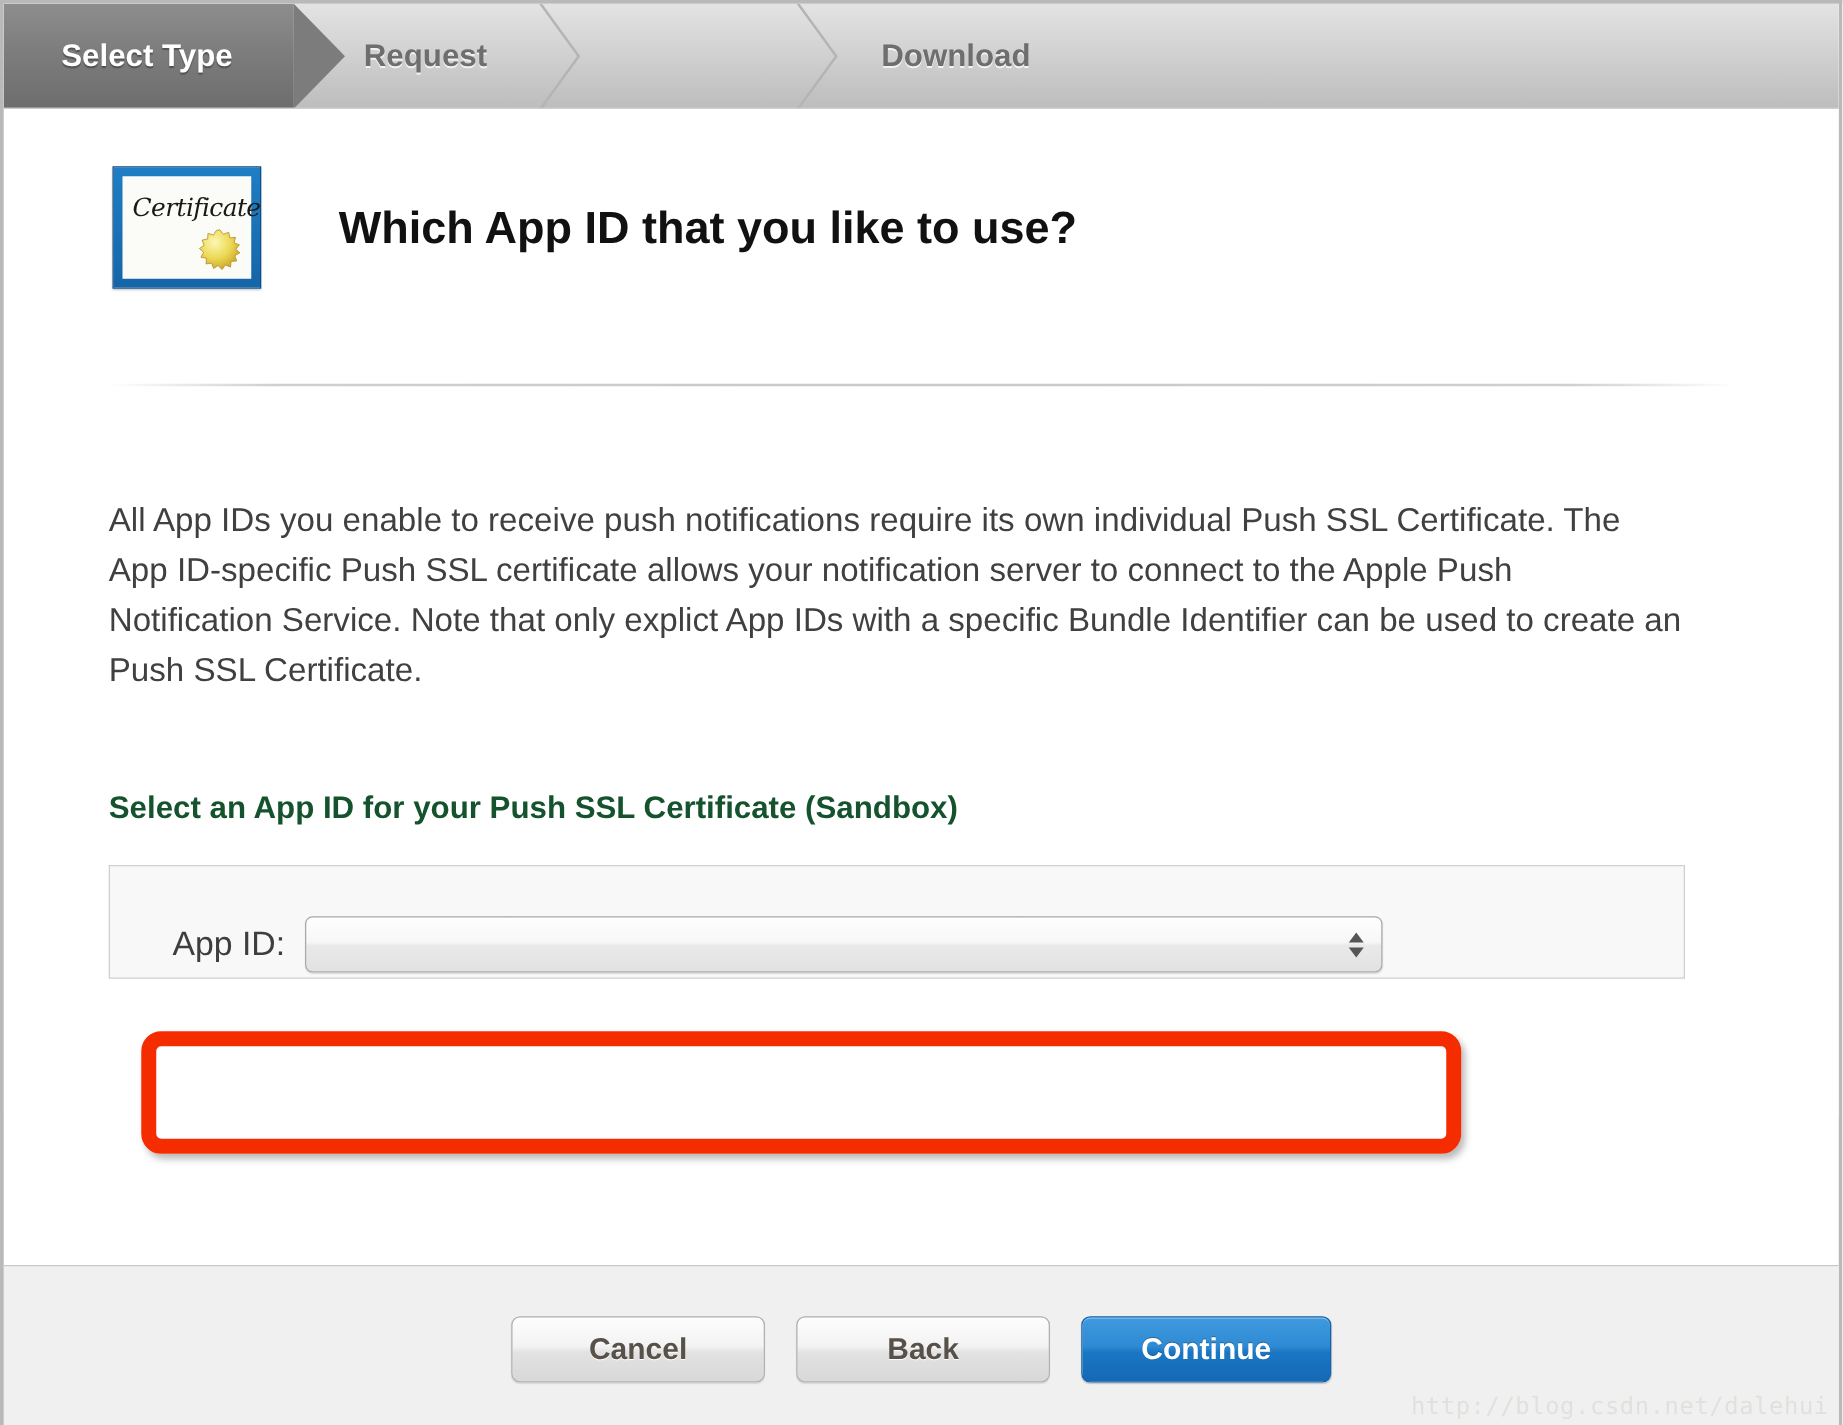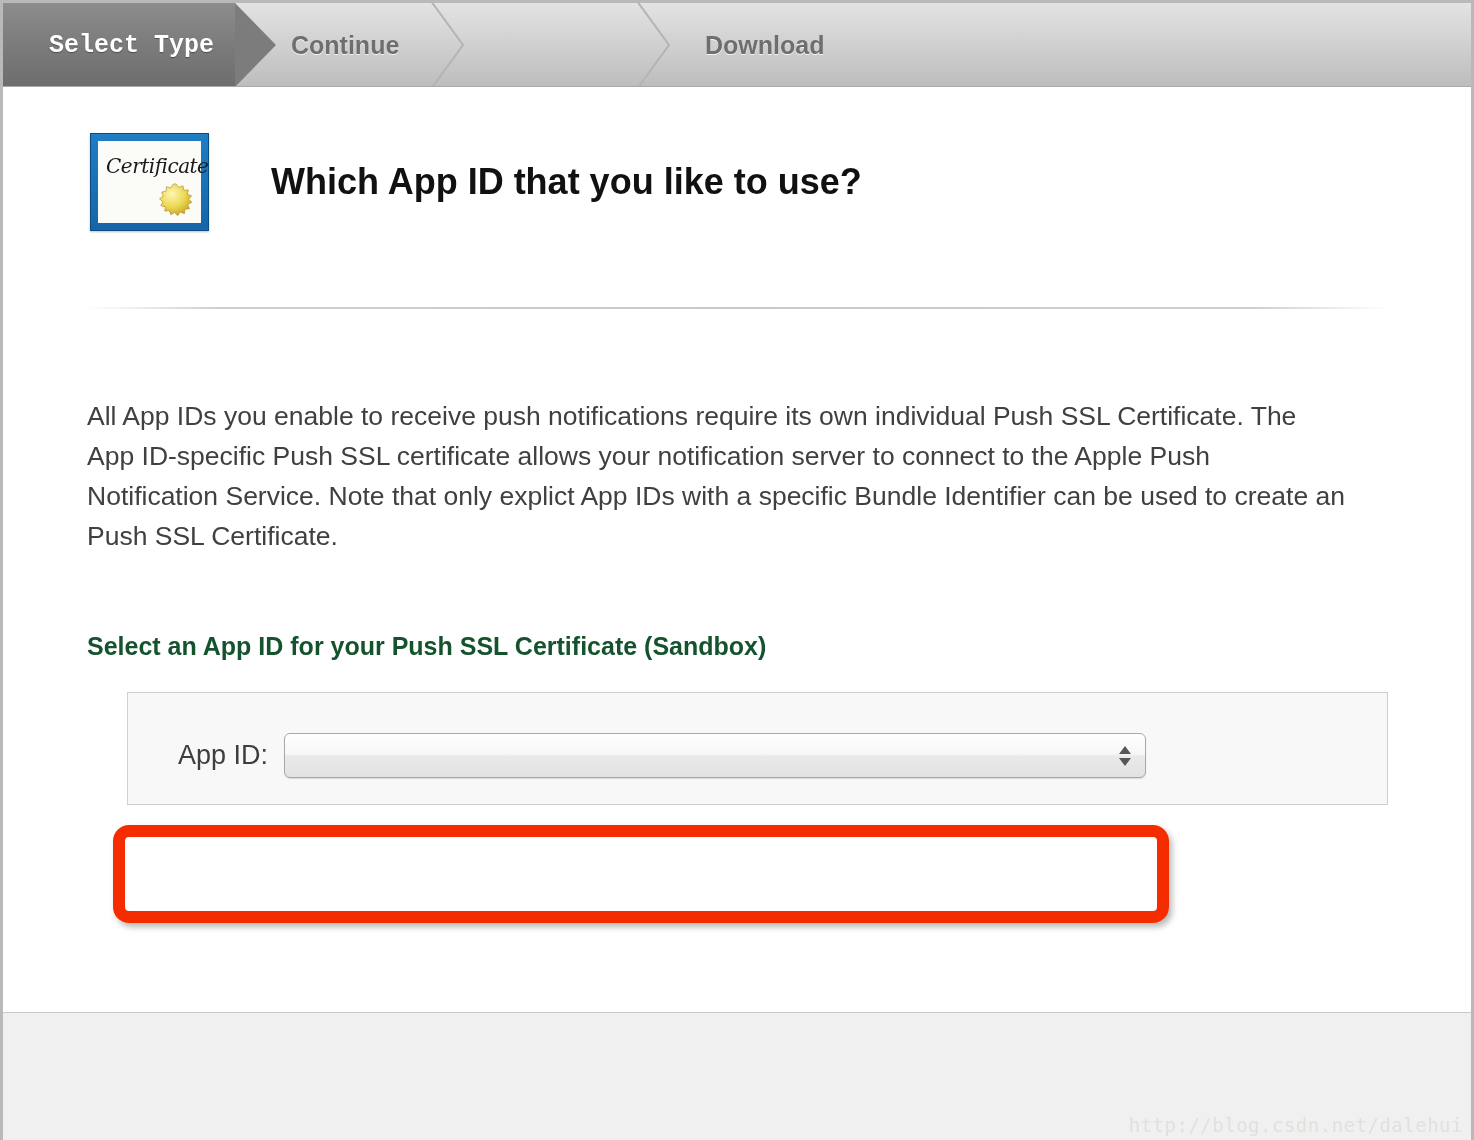--- a/index.html
+++ b/index.html
@@ -111,21 +111,20 @@
   }
   .step.active {
     left: 0;
     width: 232px;
     background: linear-gradient(to bottom, #8d8d8d 0%, #7c7c7c 48%, #6d6d6d 100%);
     padding-left: 46px;
   }
   .step.active .label {
     color: #ffffff;
     text-shadow: 0 1px 1px rgba(0,0,0,0.35);
-    font-family: Liberation Mono, monospace;
   }
   .step.active::after {
     content: "";
     position: absolute;
     right: -41px;
     top: 0;
     width: 0;
     height: 0;
     border-top: 42px solid transparent;
     border-bottom: 42px solid transparent;
@@ -223,25 +222,24 @@
     top: 545px;
     font-size: 25px;
     font-weight: bold;
     color: #14532d;
   }
   #appid-panel {
     position: absolute;
     left: 84px;
     top: 605px;
     width: 1261px;
-    height: 113px;
+    height: 91px;
     background: #f8f8f8;
     border: 1px solid #cfcfcf;
     box-sizing: border-box;
-    margin-left: 40px;
   }
   #appid-row {
     position: absolute;
     left: 50px;
     top: 40px;
     display: flex;
     align-items: center;
   }
   #appid-label {
     font-size: 27px;
@@ -363,21 +361,21 @@
 
 <div id="app-window">
 
 
   <div id="stepbar">
     <div class="step active" style="left:0;width:232px;">
       <span class="label">Select Type</span>
     </div>
 
     <div class="step inactive" style="left:288px;">
-      <span class="label">Continue</span>
+      <span class="label">Request</span>
     </div>
     <div class="chev" style="left:422px;">
       <svg width="44" height="84" viewBox="0 0 44 84">
           <path d="M6 -2 L38 42 L6 86" fill="none" stroke="#b4b4b4" stroke-width="2"></path>
         </svg>
     </div>
 
     <div class="chev" style="left:628px;">
       <svg width="44" height="84" viewBox="0 0 44 84">
           <path d="M6 -2 L38 42 L6 86" fill="none" stroke="#b4b4b4" stroke-width="2"></path>
@@ -426,16 +424,21 @@
           </span>
         </div>
       </div>
     </div>
 
   </div>
 
   <div id="redbox"></div>
 
   <div id="footer">
+    <div id="footer-buttons">
+      <div class="fbtn grey">Cancel</div>
+      <div class="fbtn grey">Back</div>
+      <div class="fbtn blue">Continue</div>
+    </div>
     <div id="watermark">http://blog.csdn.net/dalehui</div>
   </div>
 
 </div>
 
 </body></html>

